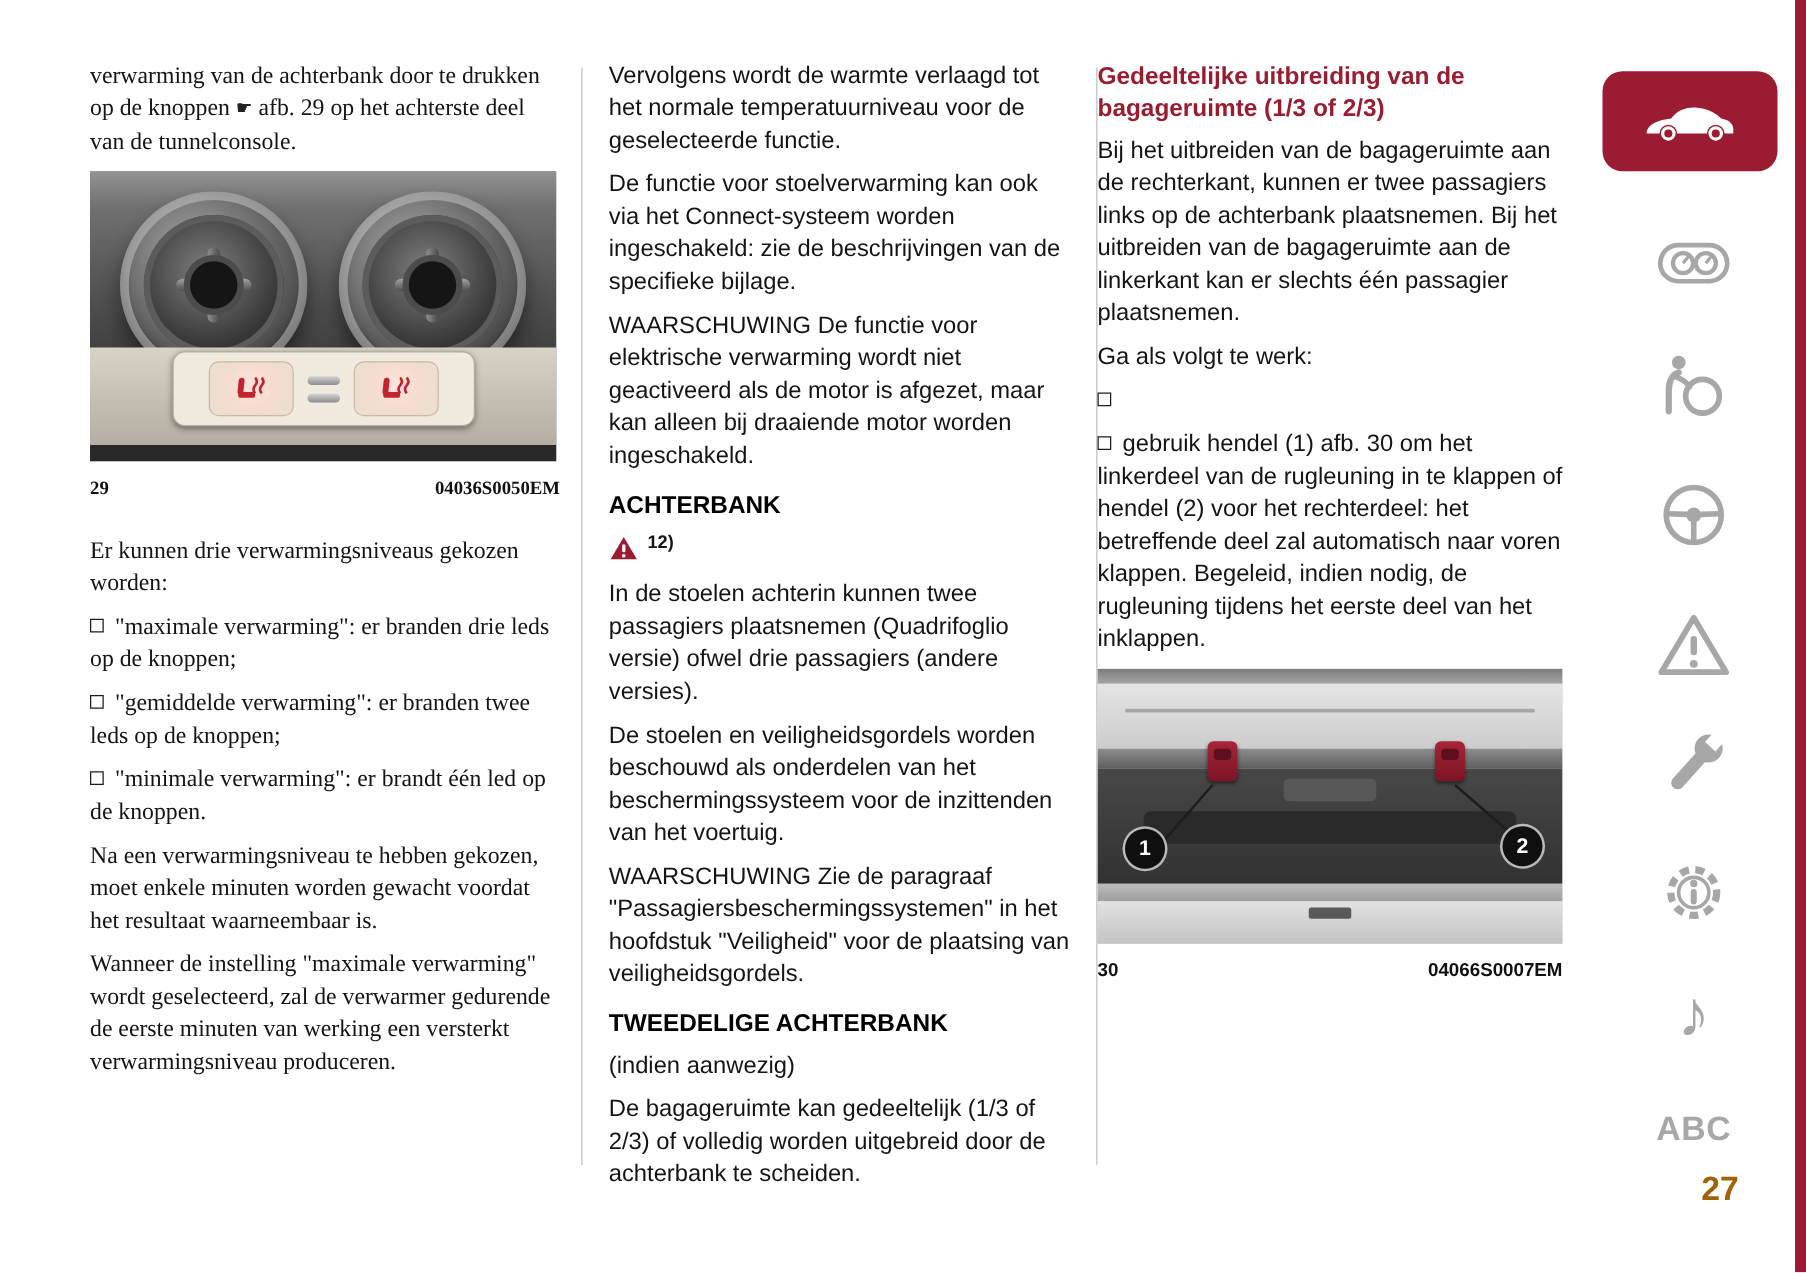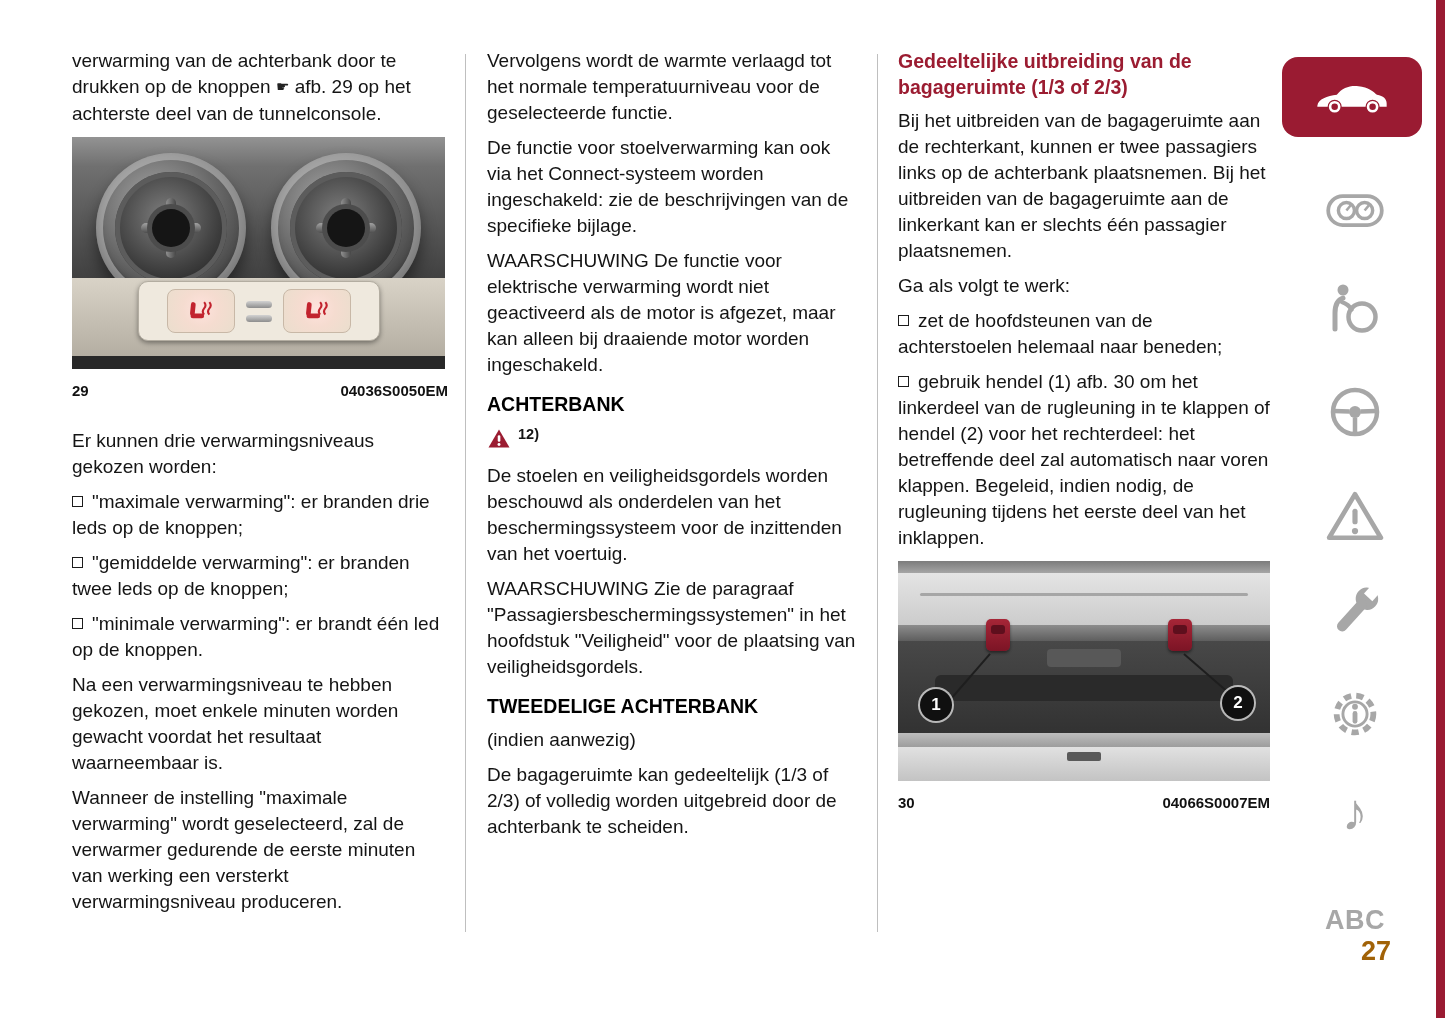--- a/index.html
+++ b/index.html
@@ -1,23 +1,23 @@
 <!DOCTYPE html>
 <html><head>
 <meta charset="utf-8">
 <style>
   html,body{margin:0;padding:0;background:#ffffff;}
   .page{position:relative;width:1445px;height:1018px;background:#ffffff;overflow:hidden;
         font-family:"Liberation Sans","DejaVu Sans",sans-serif;color:#141414;}
 
   
   .col{position:absolute;top:48px;font-size:19px;line-height:26px;}
-  .col1{left:72px;width:376px;}
+  .col1{left:72px;width:376px;font-family:Liberation Serif, serif;}
   .col2{left:487px;width:372px;}
-  .col3{left:898px;width:372px;}
+  .col3{left:878px;width:372px;}
   .col p{margin:0 0 9px 0;}
   .divider{position:absolute;top:54px;height:878px;width:1px;background:#bfbfbf;}
   .div1{left:465px;} .div2{left:877px;}
 
   .sec{margin:14px 0 8px 0;font-size:19.5px;font-weight:bold;color:#000000;line-height:25px;}
   .subsec{margin:0 0 8px 0;font-size:19.5px;font-weight:bold;color:#9b1c31;line-height:26px;}
 
   .li{display:block;}
   .bullet{display:inline-block;width:9px;height:9px;border:1.6px solid #1c1c1c;
           margin-right:9px;position:relative;top:-1px;background:#fff;}
@@ -85,21 +85,21 @@
 
   
   .edge-strip{position:absolute;right:0;top:0;width:9px;height:1018px;background:#9a1b32;}
   .tab-active{position:absolute;left:1282px;top:57px;width:140px;height:80px;background:#9a1b32;
               border-radius:16px;display:flex;align-items:center;justify-content:center;}
   .side-icon{position:absolute;left:1322px;width:66px;height:60px;display:flex;align-items:center;justify-content:center;}
   .i1{top:180px;} .i2{top:278px;} .i3{top:382px;} .i4{top:486px;} .i5{top:582px;}
   .i6{top:684px;} .i7{top:782px;}
   .note-glyph{font-size:52px;color:#a7a7a7;line-height:1;}
   .abc{position:absolute;left:1318px;top:888px;width:74px;text-align:center;
-       font-size:27px;font-weight:bold;color:#a7a7a7;letter-spacing:.5px;margin-top:17px;}
+       font-size:27px;font-weight:bold;color:#a7a7a7;letter-spacing:.5px;}
   .pagenum{position:absolute;right:54px;top:936px;font-size:27px;font-weight:bold;color:#a16207;}
 </style>
 </head>
 <body>
 
 <div class="page">
 
   <div class="col col1">
     <p><span>verwarming van de achterbank door te drukken op de knoppen</span>
       <span class="hand">☛</span>
@@ -172,35 +172,36 @@
 
     <div class="warnrow">
       <svg width="24" height="21" viewBox="0 0 22 20">
         <path d="M11 1.5 L21 18.5 L1 18.5 Z" fill="#9b1c31"></path>
         <rect x="9.8" y="7" width="2.5" height="6.2" rx="1.2" fill="#ffffff"></rect>
         <circle cx="11" cy="15.8" r="1.4" fill="#ffffff"></circle>
       </svg>
       <span class="warn-ref">12)</span>
     </div>
 
+    <p>In de stoelen achterin kunnen twee passagiers plaatsnemen (Quadrifoglio versie) ofwel drie passagiers (andere versies).</p>
     <p>De stoelen en veiligheidsgordels worden beschouwd als onderdelen van het beschermingssysteem voor de inzittenden van het voertuig.</p>
     <p>WAARSCHUWING Zie de paragraaf "Passagiersbeschermingssystemen" in het hoofdstuk "Veiligheid" voor de plaatsing van veiligheidsgordels.</p>
 
     <h3 class="sec">TWEEDELIGE ACHTERBANK</h3>
     <p>(indien aanwezig)</p>
     <p>De bagageruimte kan gedeeltelijk (1/3 of 2/3) of volledig worden uitgebreid door de achterbank te scheiden.</p>
   </div>
 
   <div class="divider div2"></div>
 
   <div class="col col3">
     <h3 class="subsec">Gedeeltelijke uitbreiding van de bagageruimte (1/3 of 2/3)</h3>
     <p>Bij het uitbreiden van de bagageruimte aan de rechterkant, kunnen er twee passagiers links op de achterbank plaatsnemen. Bij het uitbreiden van de bagageruimte aan de linkerkant kan er slechts één passagier plaatsnemen.</p>
     <p>Ga als volgt te werk:</p>
-    <p class="li"><span class="bullet"></span><span>zet de hoofdsteunen van de achterstoelen helemaal naar beneden;</span></p>
+    <p class="li"><span class="bullet"></span></p>
     <p class="li"><span class="bullet"></span><span>gebruik hendel (1) afb. 30 om het linkerdeel van de rugleuning in te klappen of hendel (2) voor het rechterdeel: het betreffende deel zal automatisch naar voren klappen. Begeleid, indien nodig, de rugleuning tijdens het eerste deel van het inklappen.</span></p>
 
     <div class="figwrap">
       <div class="fig30">
         <div class="f30-toptrim"></div>
         <div class="f30-shelf"></div>
         <div class="f30-shelfline"></div>
         <div class="f30-seatedge"></div>
         <div class="f30-interior"></div>
         <div class="f30-hump"></div>

